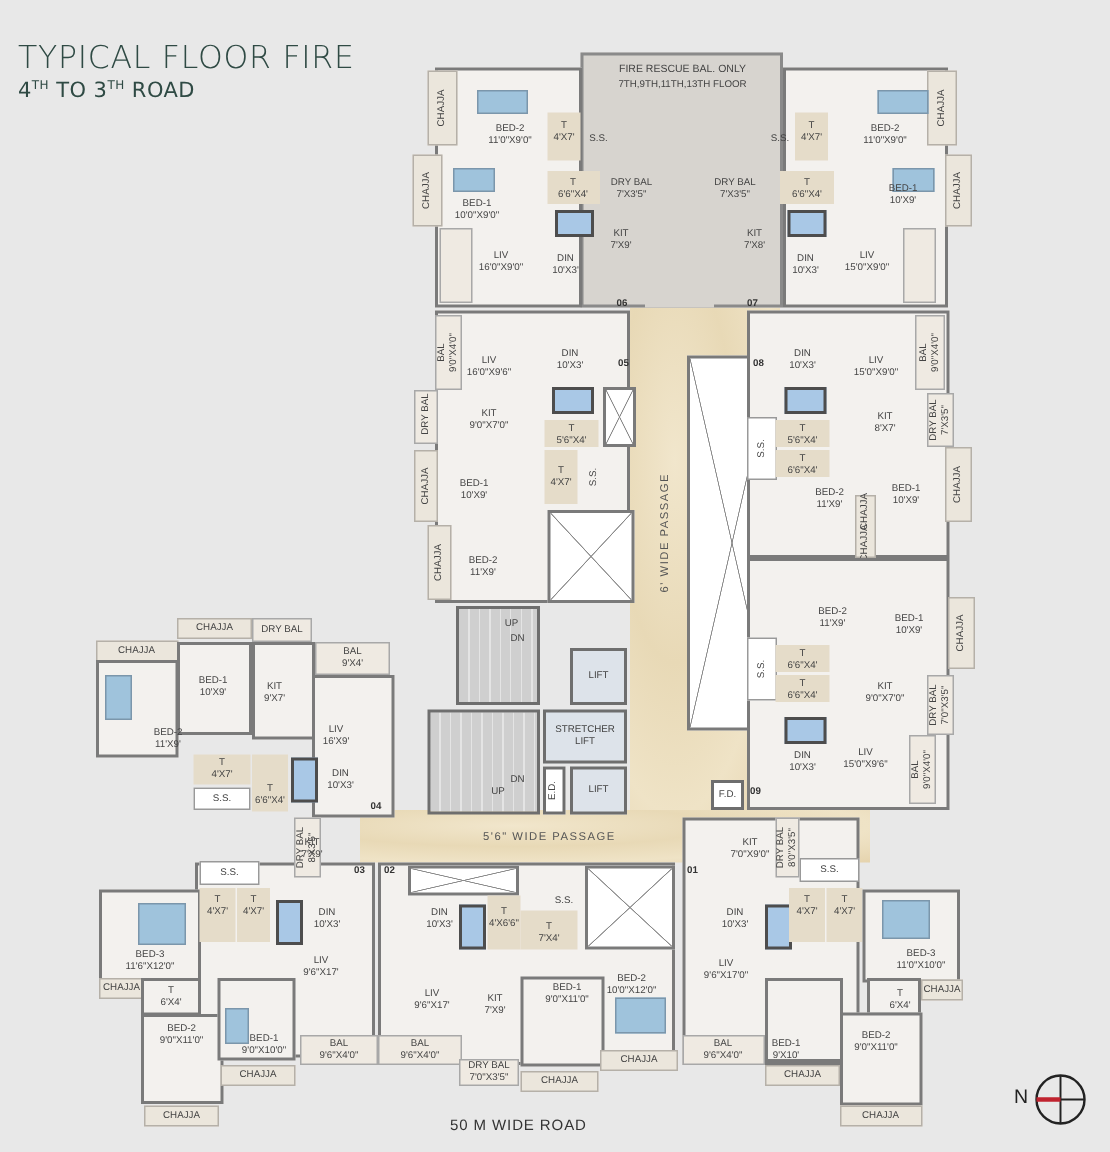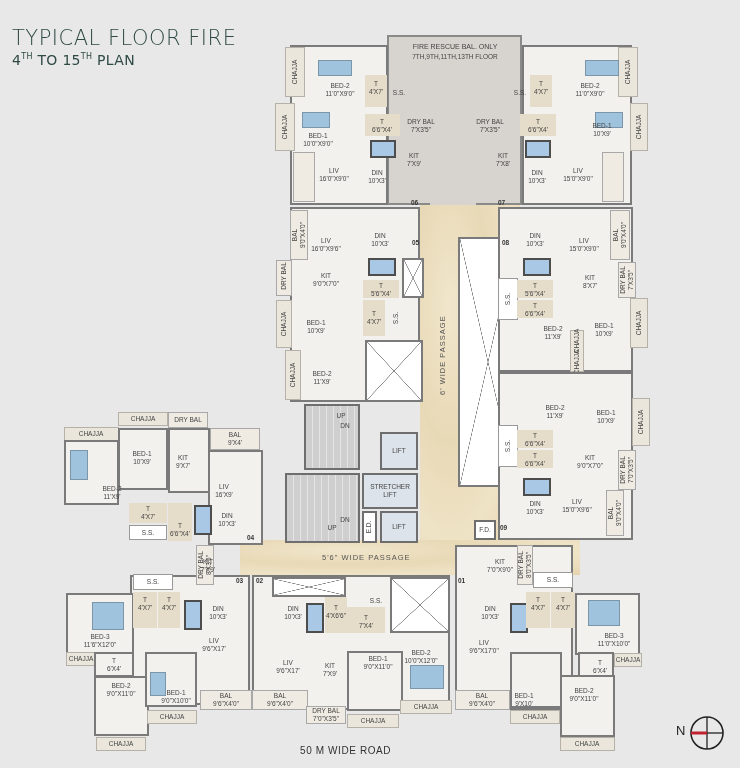--- a/index.html
+++ b/index.html
@@ -26,21 +26,21 @@
   .road{position:absolute;left:300px;top:745px;font-size:10px;color:#333;letter-spacing:0.6px;}
   .compass{position:absolute;left:676px;top:715px;}
   .bed{position:absolute;background:#9fc3dc;border:1px solid #7b96ab;}
   .dining{position:absolute;background:#a9c8e6;border:2px solid #4d4d4d;}
   .unitno{position:absolute;font-size:6.5px;color:#333;font-weight:bold;}
 </style>
 </head>
 <body>
 
 <div class="title">TYPICAL FLOOR FIRE</div>
-<div class="subtitle"><span>4</span><sup>TH</sup><span> TO 15</span><sup>TH</sup><span> PLAN</span></div>
+<div class="subtitle"><span>4</span><sup>TH</sup><span> TO 3</span><sup>TH</sup><span> ROAD</span></div>
 
 <div>
 
   <div class="abs marble" style="left:420px;top:205px;width:100px;height:340px;"></div>
   <div class="abs marble" style="left:240px;top:540px;width:340px;height:35px;"></div>
   <div class="abs" style="left:387px;top:35px;width:135px;height:170px;background:#d7d4cf;border:2px solid #8a8a8a;"></div>
   <div class="abs" style="left:430px;top:70px;width:46px;height:135px;background:#d7d4cf;"></div>
   <div class="lbl" style="left:455px;top:47px;font-size:7px;">FIRE RESCUE BAL. ONLY</div>
   <div class="lbl" style="left:455px;top:57px;font-size:6.5px;">7TH,9TH,11TH,13TH FLOOR</div>
 

